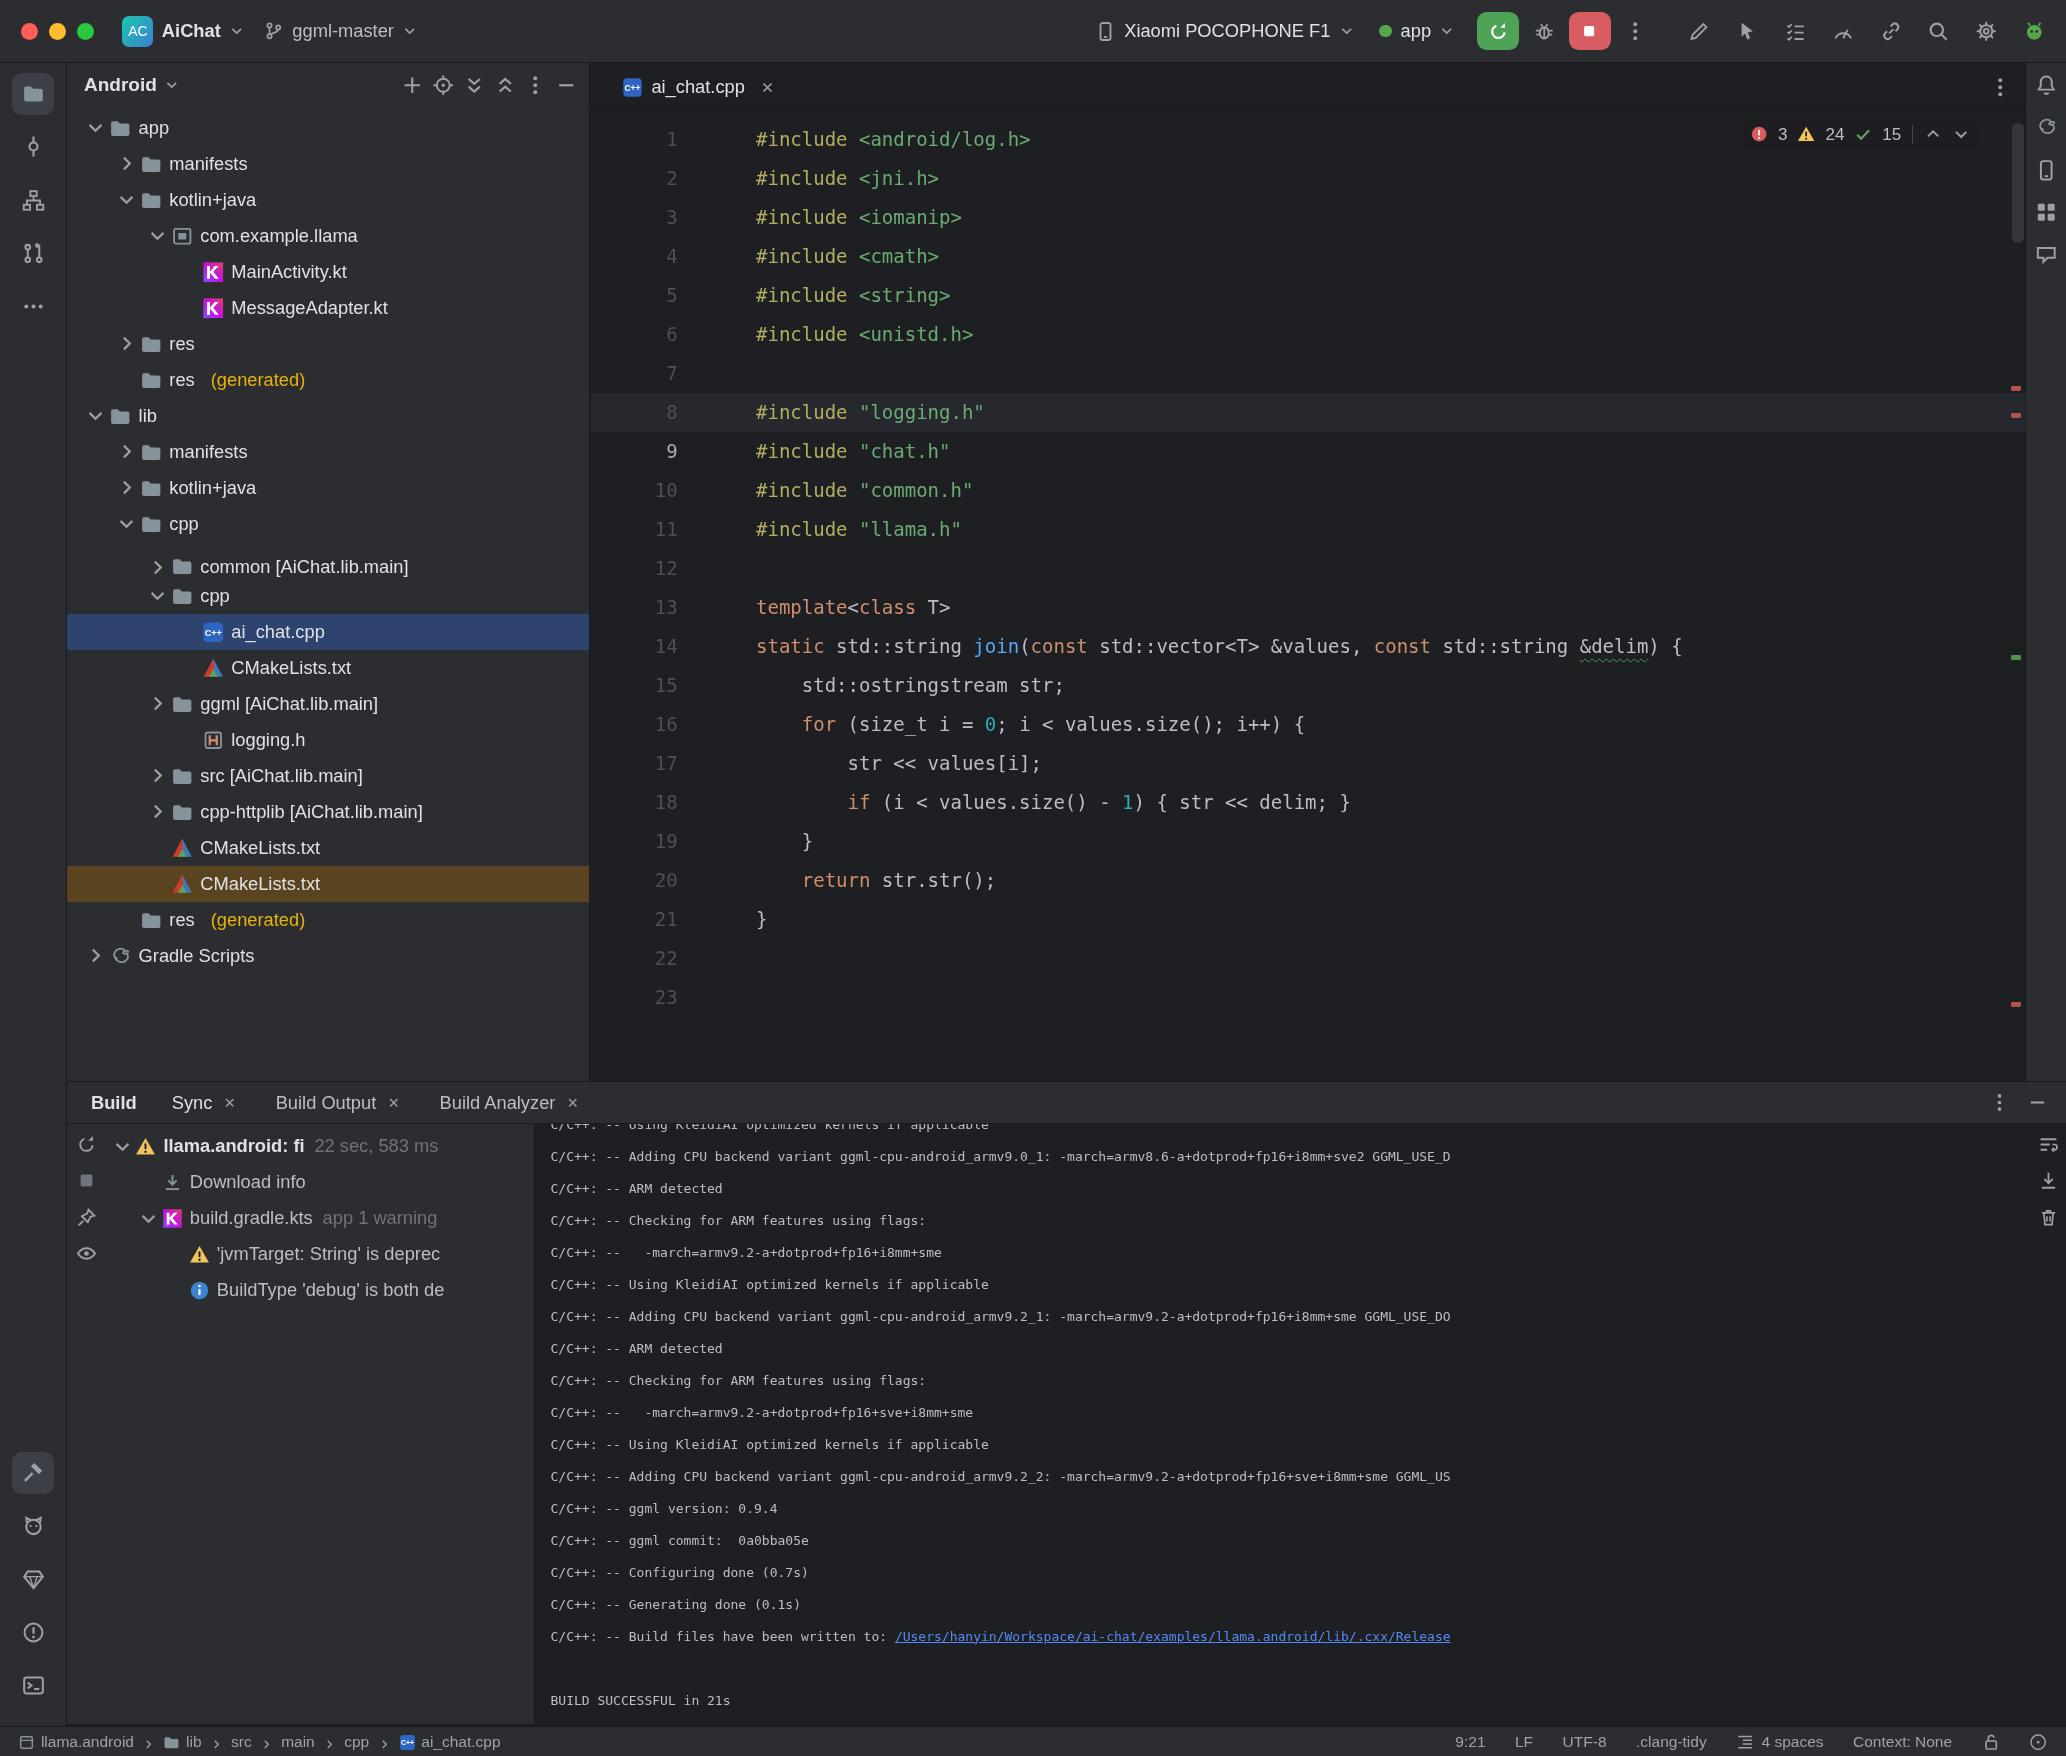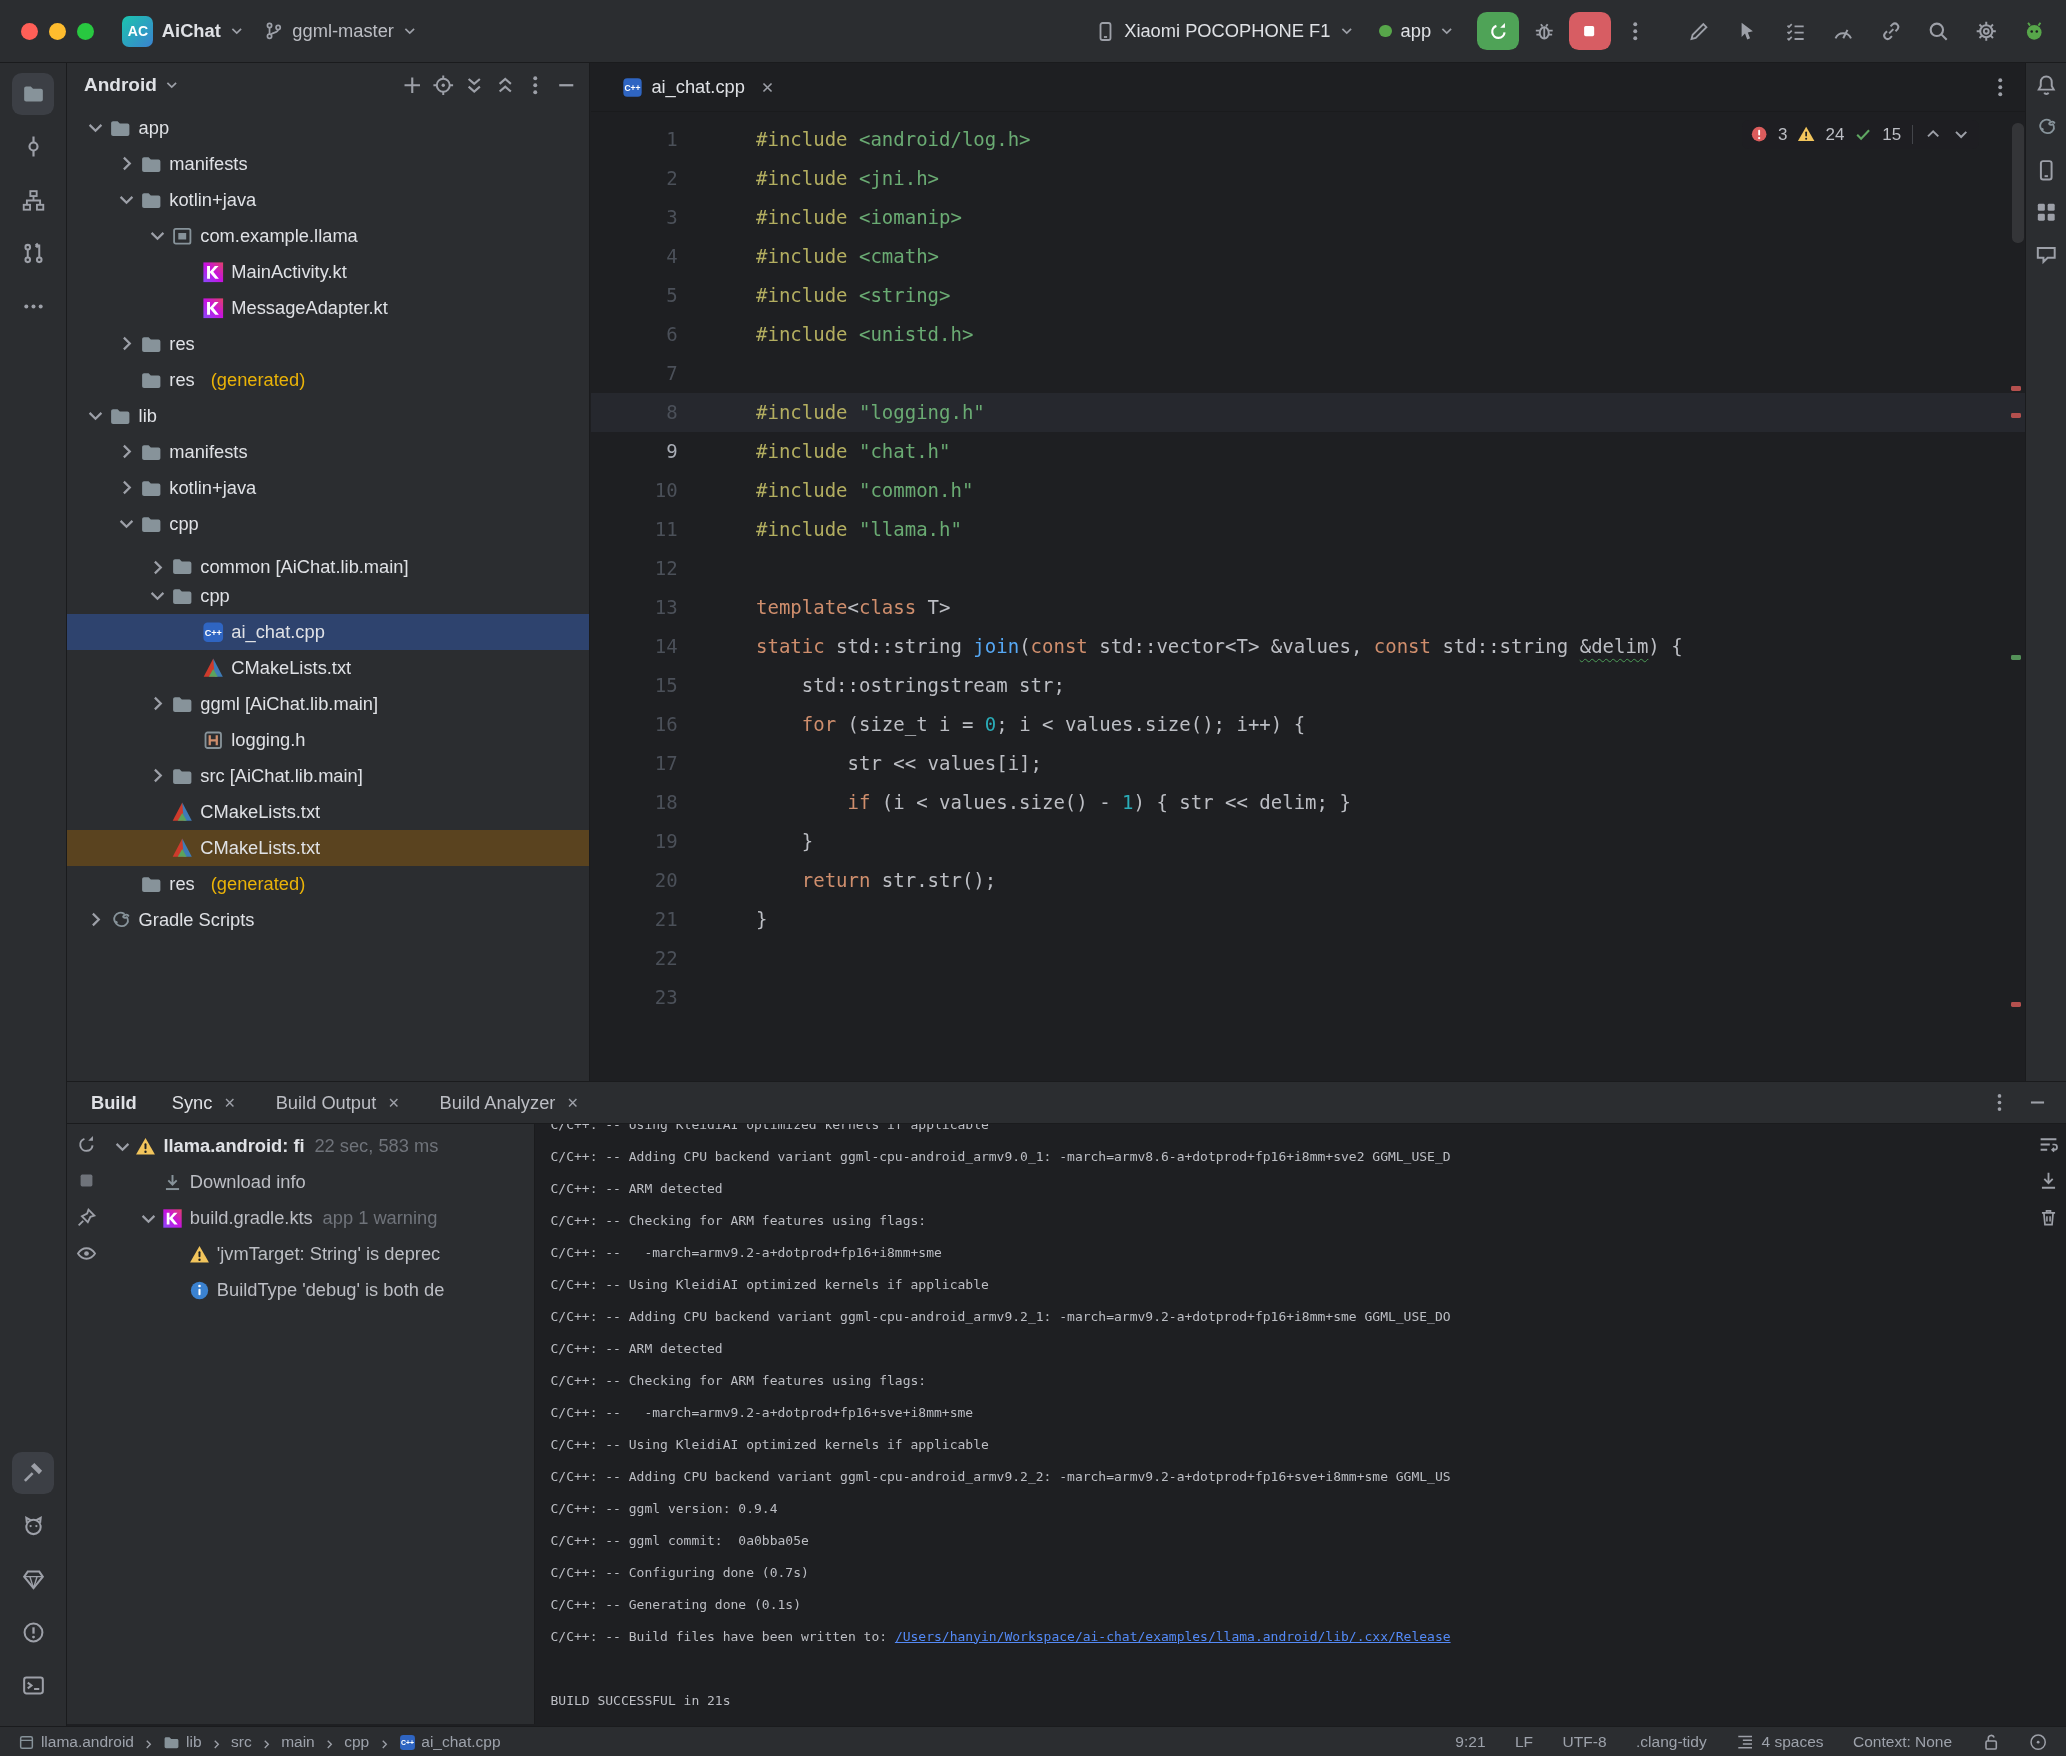--- a/index.html
+++ b/index.html
@@ -7,21 +7,21 @@
   body{position:relative;background:#1e1f22;font-family:"Liberation Sans",sans-serif;color:#dfe1e5;overflow:hidden}
   .ic{display:inline-flex;align-items:center;justify-content:center;flex:none}
   .ic svg{width:100%;height:100%;display:block}
 
   
   #titlebar{position:absolute;left:0;top:0;width:2066px;height:63px;background:#2b2d30;border-bottom:1.4px solid #1a1b1d;display:flex;align-items:center;padding:0 12.7px 0 21px}
   .traffic{display:flex;gap:11.2px;margin-right:18.3px}
   .tl{width:17px;height:17px;border-radius:50%}
   .tl-red{background:#ff5f57}.tl-yellow{background:#febc2e}.tl-green{background:#28c840}
   .tb-widget{display:flex;align-items:center;gap:8.4px;height:44px;padding:0 9.8px;border-radius:8.4px;font-size:18.3px;color:#dfe1e5;white-space:nowrap}
-  .app-logo{width:31px;height:31px;border-radius:7px;background:linear-gradient(135deg,#1bc5ae,#3b82d0);color:#fff;font-weight:700;font-size:14px;display:flex;align-items:center;justify-content:center}
+  .app-logo{width:31px;height:31px;border-radius:7px;background:linear-gradient(135deg,#1bc5ae,#3b82d0);color:#fff;font-weight:400;font-size:14px;display:flex;align-items:center;justify-content:center}
   .tb-label{font-weight:600}
   .tb-sub{color:#bcbec4}
   .chev16{width:15.5px;height:15.5px}
   .tb-right{margin-left:auto;display:flex;align-items:center;gap:5.6px}
   .run-btn,.stop-btn{border:none;width:42px;height:38px;border-radius:9.8px;display:flex;align-items:center;justify-content:center;cursor:default}
   .run-btn{background:#4fa357;margin-left:7px}
   .stop-btn{background:#d75d63}
   .run-btn .ic{width:21px;height:21px}
   .stop-btn .ic{width:18.3px;height:18.3px}
   .tb-icon{width:38px;height:38px;border-radius:8.4px;display:flex;align-items:center;justify-content:center}
@@ -661,20 +661,33 @@
           <svg viewBox="0 0 16 16">
             <path d="M6 3.5 10.5 8 6 12.5" fill="none" stroke="#9da0a8" stroke-width="1.7"></path>
           </svg>
         </span>
         <span class="tree-icon">
           <svg viewBox="0 0 16 16">
             <path d="M1.5 4.5c0-.8.6-1.4 1.4-1.4h3.2l1.6 1.6h5.4c.8 0 1.4.6 1.4 1.4v6c0 .8-.6 1.4-1.4 1.4H2.9c-.8 0-1.4-.6-1.4-1.4z" fill="#87939a"></path>
           </svg>
         </span>
         <span class="tree-label">src [AiChat.lib.main]</span>
+      </div>
+      <div class="tree-row" style="padding-left: 80px;">
+        <span class="tree-chev">
+          <svg viewBox="0 0 16 16">
+            <path d="M6 3.5 10.5 8 6 12.5" fill="none" stroke="#9da0a8" stroke-width="1.7"></path>
+          </svg>
+        </span>
+        <span class="tree-icon">
+          <svg viewBox="0 0 16 16">
+            <path d="M1.5 4.5c0-.8.6-1.4 1.4-1.4h3.2l1.6 1.6h5.4c.8 0 1.4.6 1.4 1.4v6c0 .8-.6 1.4-1.4 1.4H2.9c-.8 0-1.4-.6-1.4-1.4z" fill="#87939a"></path>
+          </svg>
+        </span>
+        <span class="tree-label">cpp-httplib [AiChat.lib.main]</span>
       </div>
       <div class="tree-row" style="padding-left: 80px;">
         <span class="tree-chev"></span>
         <span class="tree-icon">
           <svg viewBox="0 0 16 16">
             <polygon points="8,1 1.2,14 10.5,14" fill="#ce3b2c"></polygon>
             <polygon points="8,1 14.8,14 9,14" fill="#3e7bb6"></polygon>
             <polygon points="4.8,14 11.2,14 8,8.6" fill="#5ba35c"></polygon>
           </svg>
         </span>

